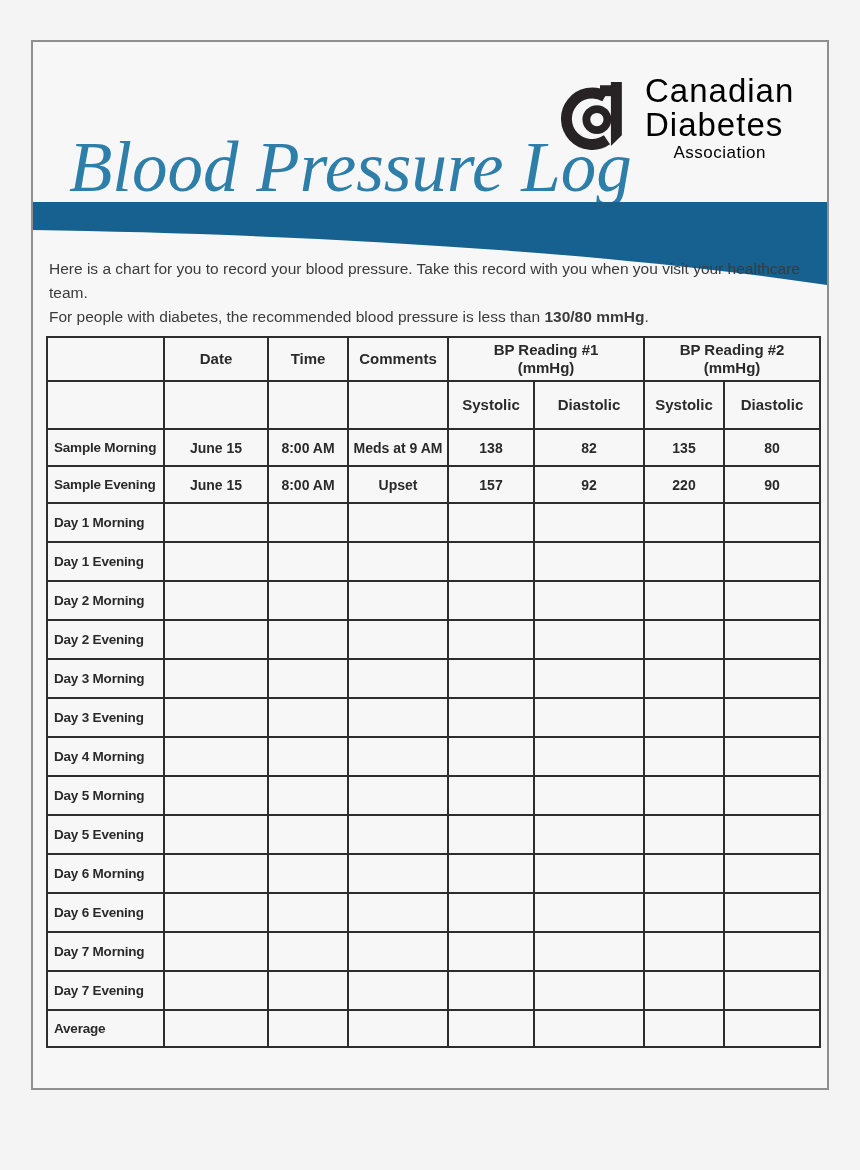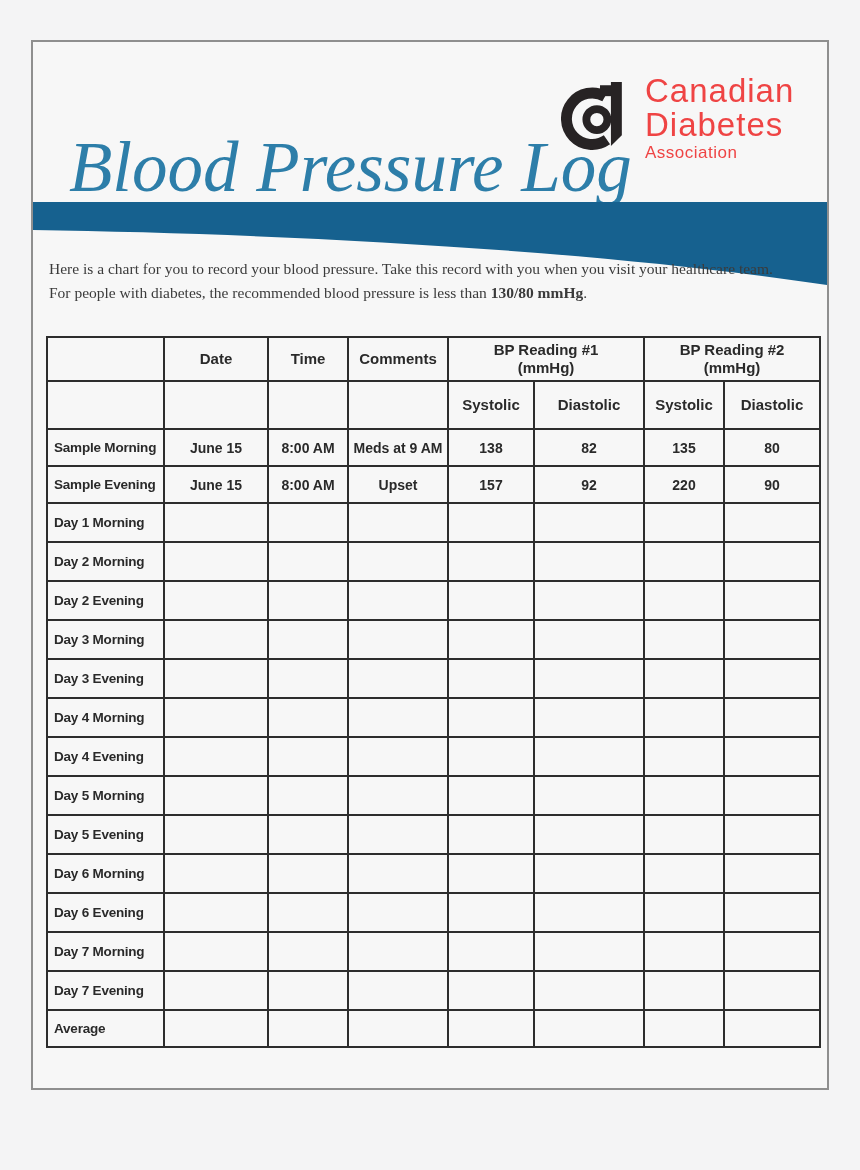--- a/index.html
+++ b/index.html
@@ -26,27 +26,27 @@
   }
   .banner-svg {
     position:absolute; left:0; top:160px;
     width:794px; height:92px; display:block;
   }
   .logo {
     position:absolute; left:528px; top:32px;
     display:flex; align-items:flex-start;
   }
   .logo-icon { width:78px; height:80px; margin-top:4px; }
-  .logo-text { margin-left:6px; color:#ef4444; }
+  .logo-text { margin-left:6px; color:#000000; }
   .logo-line { font-size:33px; line-height:34px; letter-spacing:1px; font-weight:400; }
-  .logo-sub  { font-size:17px; line-height:20px; text-align:left; letter-spacing:0.5px; margin-top:1px; }
+  .logo-sub  { font-size:17px; line-height:20px; text-align:center; letter-spacing:0.5px; margin-top:1px; }
   .intro {
     position:absolute; left:16px; top:215px;
     width:760px;
-    font-family:Liberation Serif, serif;
+    font-family:Liberation Sans, sans-serif;
     font-size:15.5px; line-height:24px;
     color:#3b3b3b;
   }
   .bp-table {
     position:absolute; left:13px; top:294px;
     width:773px;
     border-collapse:collapse;
     table-layout:fixed;
     background:transparent;
   }
@@ -162,20 +162,30 @@
           <td class="label-cell">Day 1 Morning</td>
           <td class="val-cell"></td>
           <td class="val-cell"></td>
           <td class="val-cell"></td>
           <td class="val-cell"></td>
           <td class="val-cell"></td>
           <td class="val-cell"></td>
           <td class="val-cell"></td>
         </tr>
         <tr class="day-row">
+          <td class="label-cell">Day 1 Evening</td>
+          <td class="val-cell"></td>
+          <td class="val-cell"></td>
+          <td class="val-cell"></td>
+          <td class="val-cell"></td>
+          <td class="val-cell"></td>
+          <td class="val-cell"></td>
+          <td class="val-cell"></td>
+        </tr>
+        <tr class="day-row">
           <td class="label-cell">Day 2 Morning</td>
           <td class="val-cell"></td>
           <td class="val-cell"></td>
           <td class="val-cell"></td>
           <td class="val-cell"></td>
           <td class="val-cell"></td>
           <td class="val-cell"></td>
           <td class="val-cell"></td>
         </tr>
         <tr class="day-row">
@@ -203,30 +213,20 @@
           <td class="val-cell"></td>
           <td class="val-cell"></td>
           <td class="val-cell"></td>
           <td class="val-cell"></td>
           <td class="val-cell"></td>
           <td class="val-cell"></td>
           <td class="val-cell"></td>
         </tr>
         <tr class="day-row">
           <td class="label-cell">Day 4 Morning</td>
-          <td class="val-cell"></td>
-          <td class="val-cell"></td>
-          <td class="val-cell"></td>
-          <td class="val-cell"></td>
-          <td class="val-cell"></td>
-          <td class="val-cell"></td>
-          <td class="val-cell"></td>
-        </tr>
-        <tr class="day-row">
-          <td class="label-cell">Day 4 Evening</td>
           <td class="val-cell"></td>
           <td class="val-cell"></td>
           <td class="val-cell"></td>
           <td class="val-cell"></td>
           <td class="val-cell"></td>
           <td class="val-cell"></td>
           <td class="val-cell"></td>
         </tr>
         <tr class="day-row">
           <td class="label-cell">Day 5 Morning</td>

